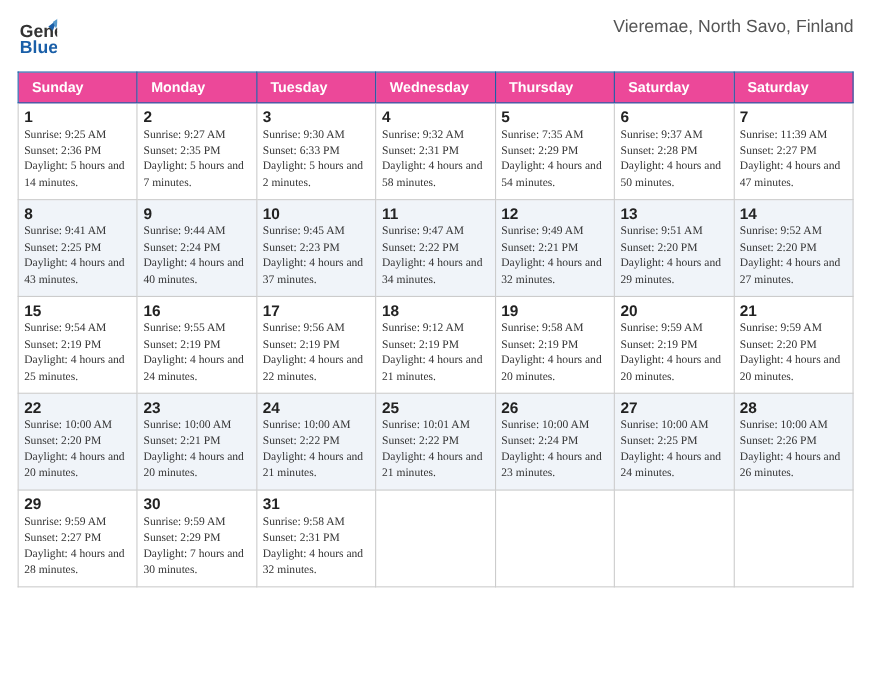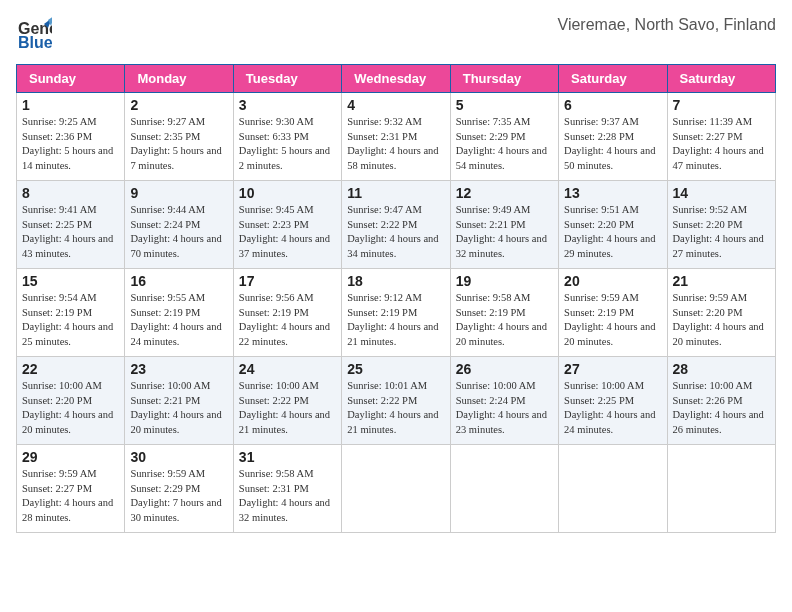--- a/index.html
+++ b/index.html
@@ -180,21 +180,21 @@
           <span>Sunrise: 9:41 AM</span><br>
           <span>Sunset: 2:25 PM</span><br>
           <span>Daylight: 4 hours and 43 minutes.</span>
         </div>
       </td>
         <td>
         <span class="day-num">9</span>
         <div class="day-detail">
           <span>Sunrise: 9:44 AM</span><br>
           <span>Sunset: 2:24 PM</span><br>
-          <span>Daylight: 4 hours and 70 minutes.</span>
+          <span>Daylight: 4 hours and 40 minutes.</span>
         </div>
       </td>
         <td>
         <span class="day-num">10</span>
         <div class="day-detail">
           <span>Sunrise: 9:45 AM</span><br>
           <span>Sunset: 2:23 PM</span><br>
           <span>Daylight: 4 hours and 37 minutes.</span>
         </div>
       </td>

